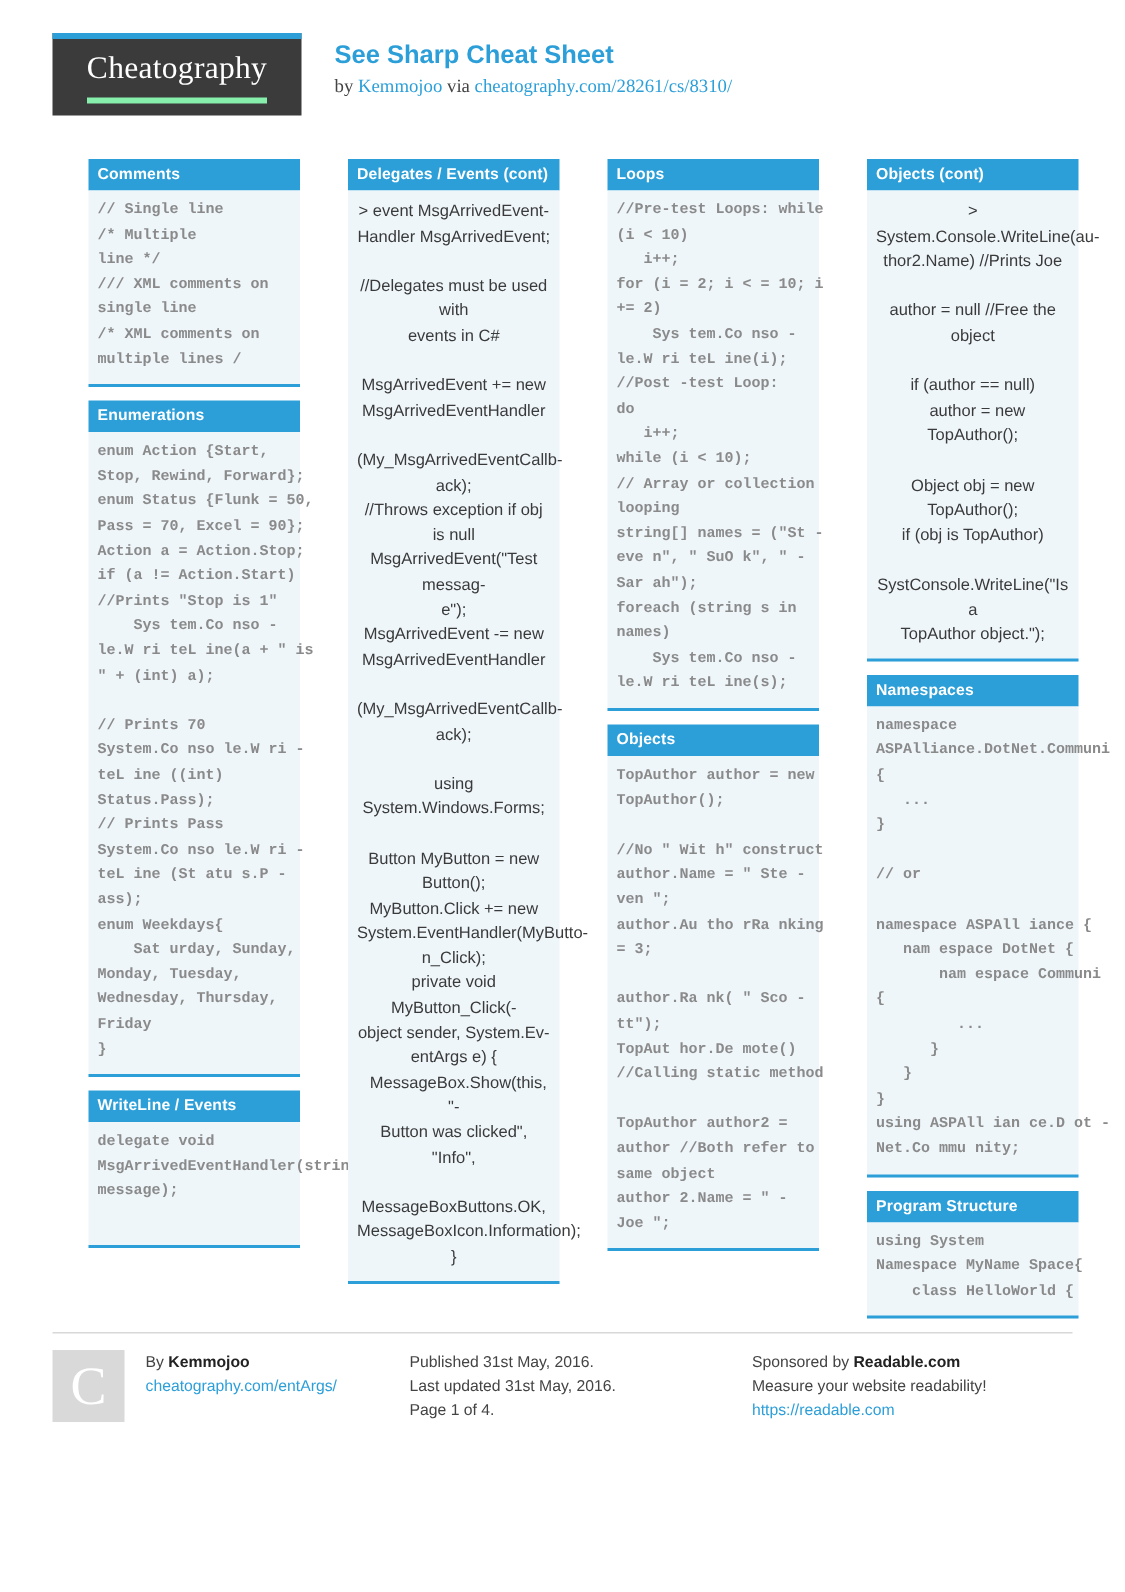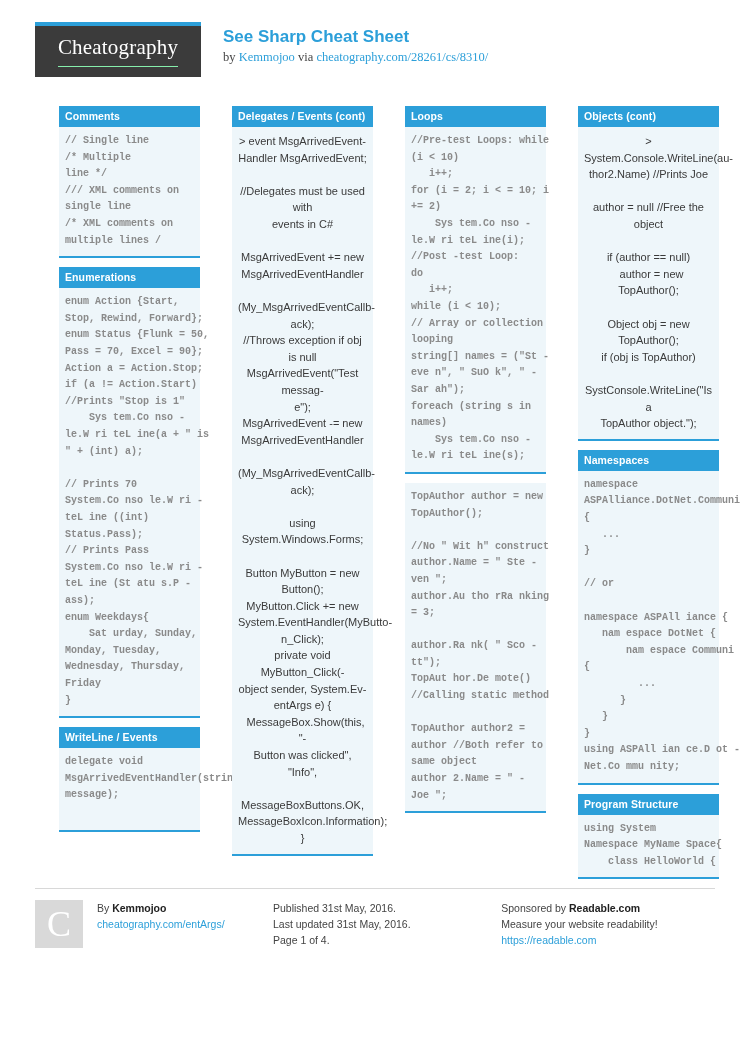--- a/index.html
+++ b/index.html
@@ -40,21 +40,21 @@
     display: flex;
     align-items: center;
     justify-content: center;
     flex: 0 0 auto;
   }
   .logo-text {
     font-family: "Liberation Serif", serif;
     color: #ffffff;
     font-size: 21px;
     letter-spacing: 0.2px;
-    border-bottom: 1px solid #86efac;
+    border-bottom: 4px solid #86efac;
     padding-bottom: 8px;
     line-height: 1.05;
   }
   .title-block {
     margin-left: 22px;
     padding-top: 4px;
   }
   .sheet-title {
     font-family: Liberation Sans, sans-serif;
     font-size: 17px;
@@ -295,20 +295,21 @@
 string[] names = ("St -
 eve n", " SuO k", " -
 Sar ah");
 foreach (string s in
 names)
     Sys tem.Co nso -
 le.W ri teL ine(s);</div>
         </div>
       </div>
       <div class="card">
+        <div class="card-head">Objects</div>
         <div class="card-body">
           <div class="code">TopAuthor author = new
 TopAuthor();
 
 //No " Wit h" construct
 author.Name = " Ste -
 ven ";
 author.Au tho rRa nking
 = 3;
 

